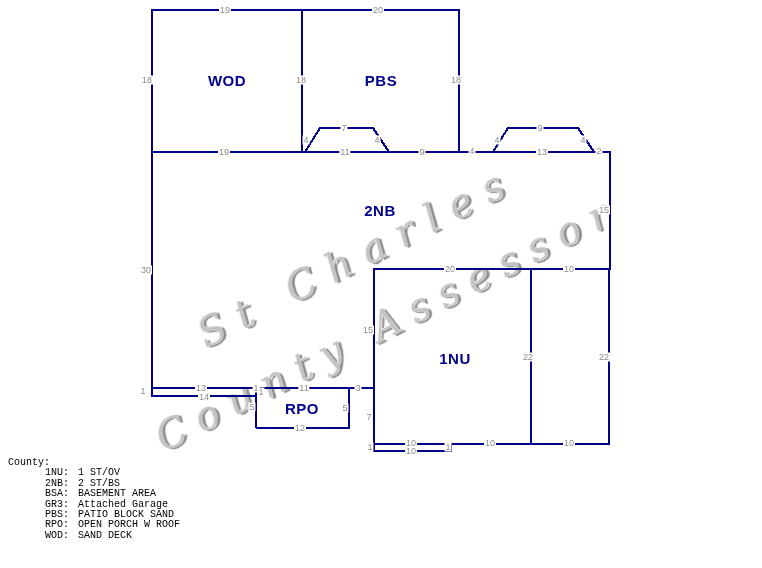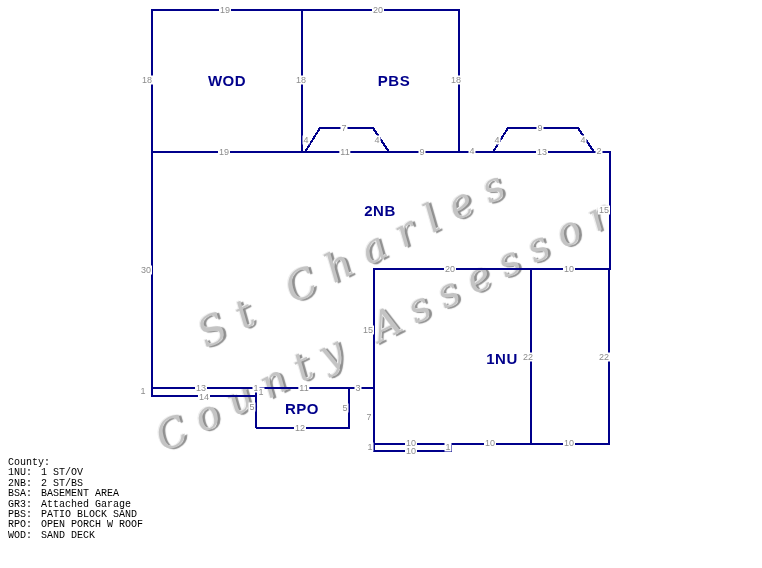--- a/index.html
+++ b/index.html
@@ -50,21 +50,21 @@
   #legend{
     position:absolute;
     left:8px;top:458px;
     z-index:4;
     font-family:"Liberation Mono",monospace;
     font-size:10px;
     line-height:10.4px;
     color:#000;
     white-space:nowrap;
   }
-  .legend-row{display:flex;}
+  .legend-row{display:flex;margin-left:37px;}
   .legend-code{width:33px;}
 </style>
 </head>
 <body>
 
 <div id="canvas">
 
   <div class="wm" id="wm1">St Charles</div>
   <div class="wm" id="wm2">County Assessor</div>
 
@@ -131,23 +131,23 @@
       <span class="dim" style="left: 345px; top: 408px; color: rgb(140, 140, 140);">5</span>
       <span class="dim" style="left: 300px; top: 428px; color: rgb(140, 140, 140);">12</span>
       <span class="dim" style="left: 369px; top: 417px; color: rgb(140, 140, 140);">7</span>
       <span class="dim" style="left: 411px; top: 443px; color: rgb(140, 140, 140);">10</span>
       <span class="dim" style="left: 490px; top: 443px; color: rgb(140, 140, 140);">10</span>
       <span class="dim" style="left: 569px; top: 443px; color: rgb(140, 140, 140);">10</span>
       <span class="dim" style="left: 370px; top: 447px; color: rgb(140, 140, 140);">1</span>
       <span class="dim" style="left: 411px; top: 451px; color: rgb(140, 140, 140);">10</span>
       <span class="dim" style="left: 448px; top: 447px; color: rgb(140, 140, 140);">1</span>
       <span class="area" style="left: 227px; top: 80px; color: rgb(0, 0, 139);">WOD</span>
-      <span class="area" style="left: 394px; top: 80px; color: rgb(0, 0, 139);">PBS</span>
+      <span class="area" style="left: 381px; top: 80px; color: rgb(0, 0, 139);">PBS</span>
       <span class="area" style="left: 380px; top: 210px; color: rgb(0, 0, 139);">2NB</span>
-      <span class="area" style="left: 455px; top: 358px; color: rgb(0, 0, 139); margin-left: 47px;">1NU</span>
+      <span class="area" style="left: 455px; top: 358px; color: rgb(0, 0, 139);">1NU</span>
       <span class="area" style="left: 302px; top: 408px; color: rgb(0, 0, 139);">RPO</span>
     </div>
 
   <div id="legend">
     <div class="legend-title">County:</div>
     <div class="legend-row">
       <span class="legend-code">1NU:</span>
       <span class="legend-desc">1 ST/OV</span>
     </div>
     <div class="legend-row">

